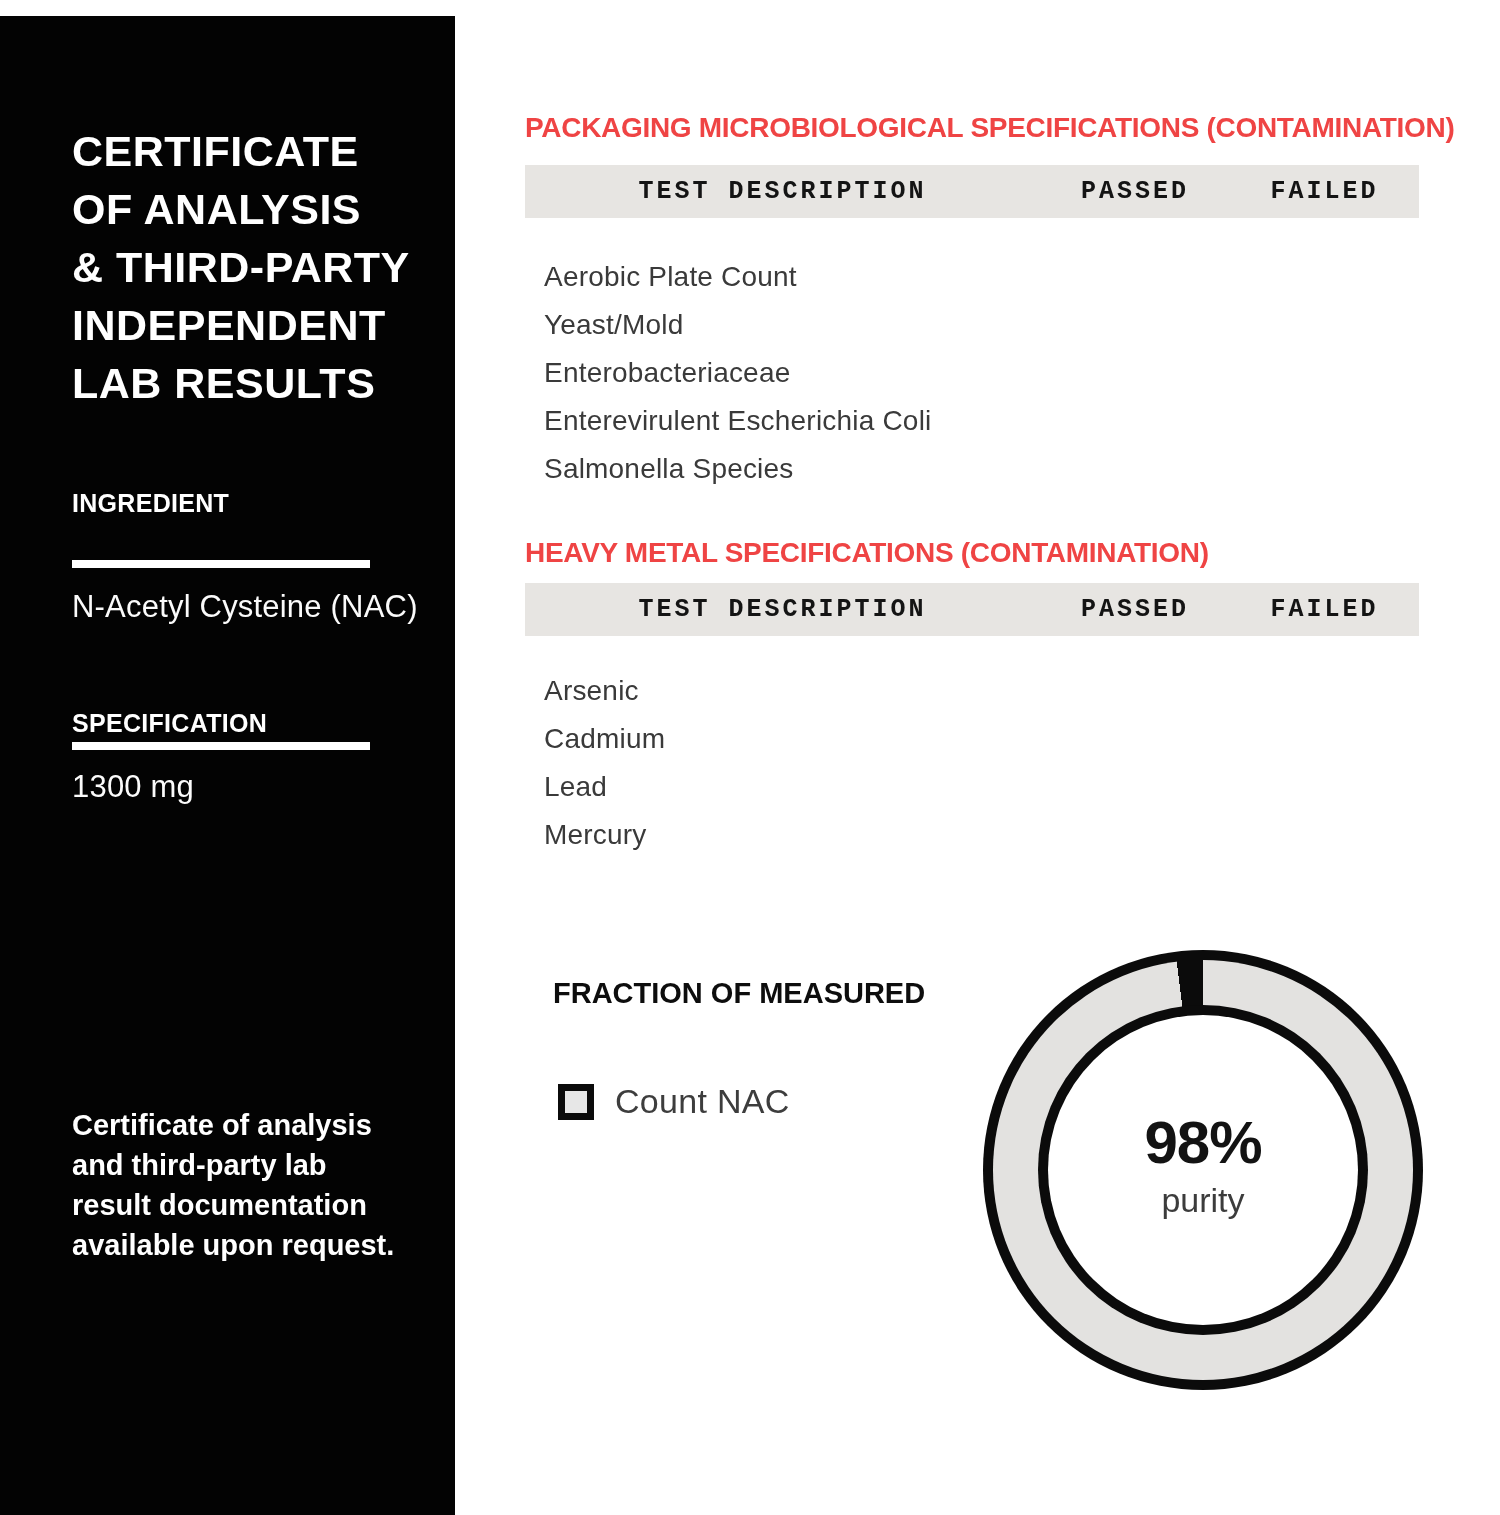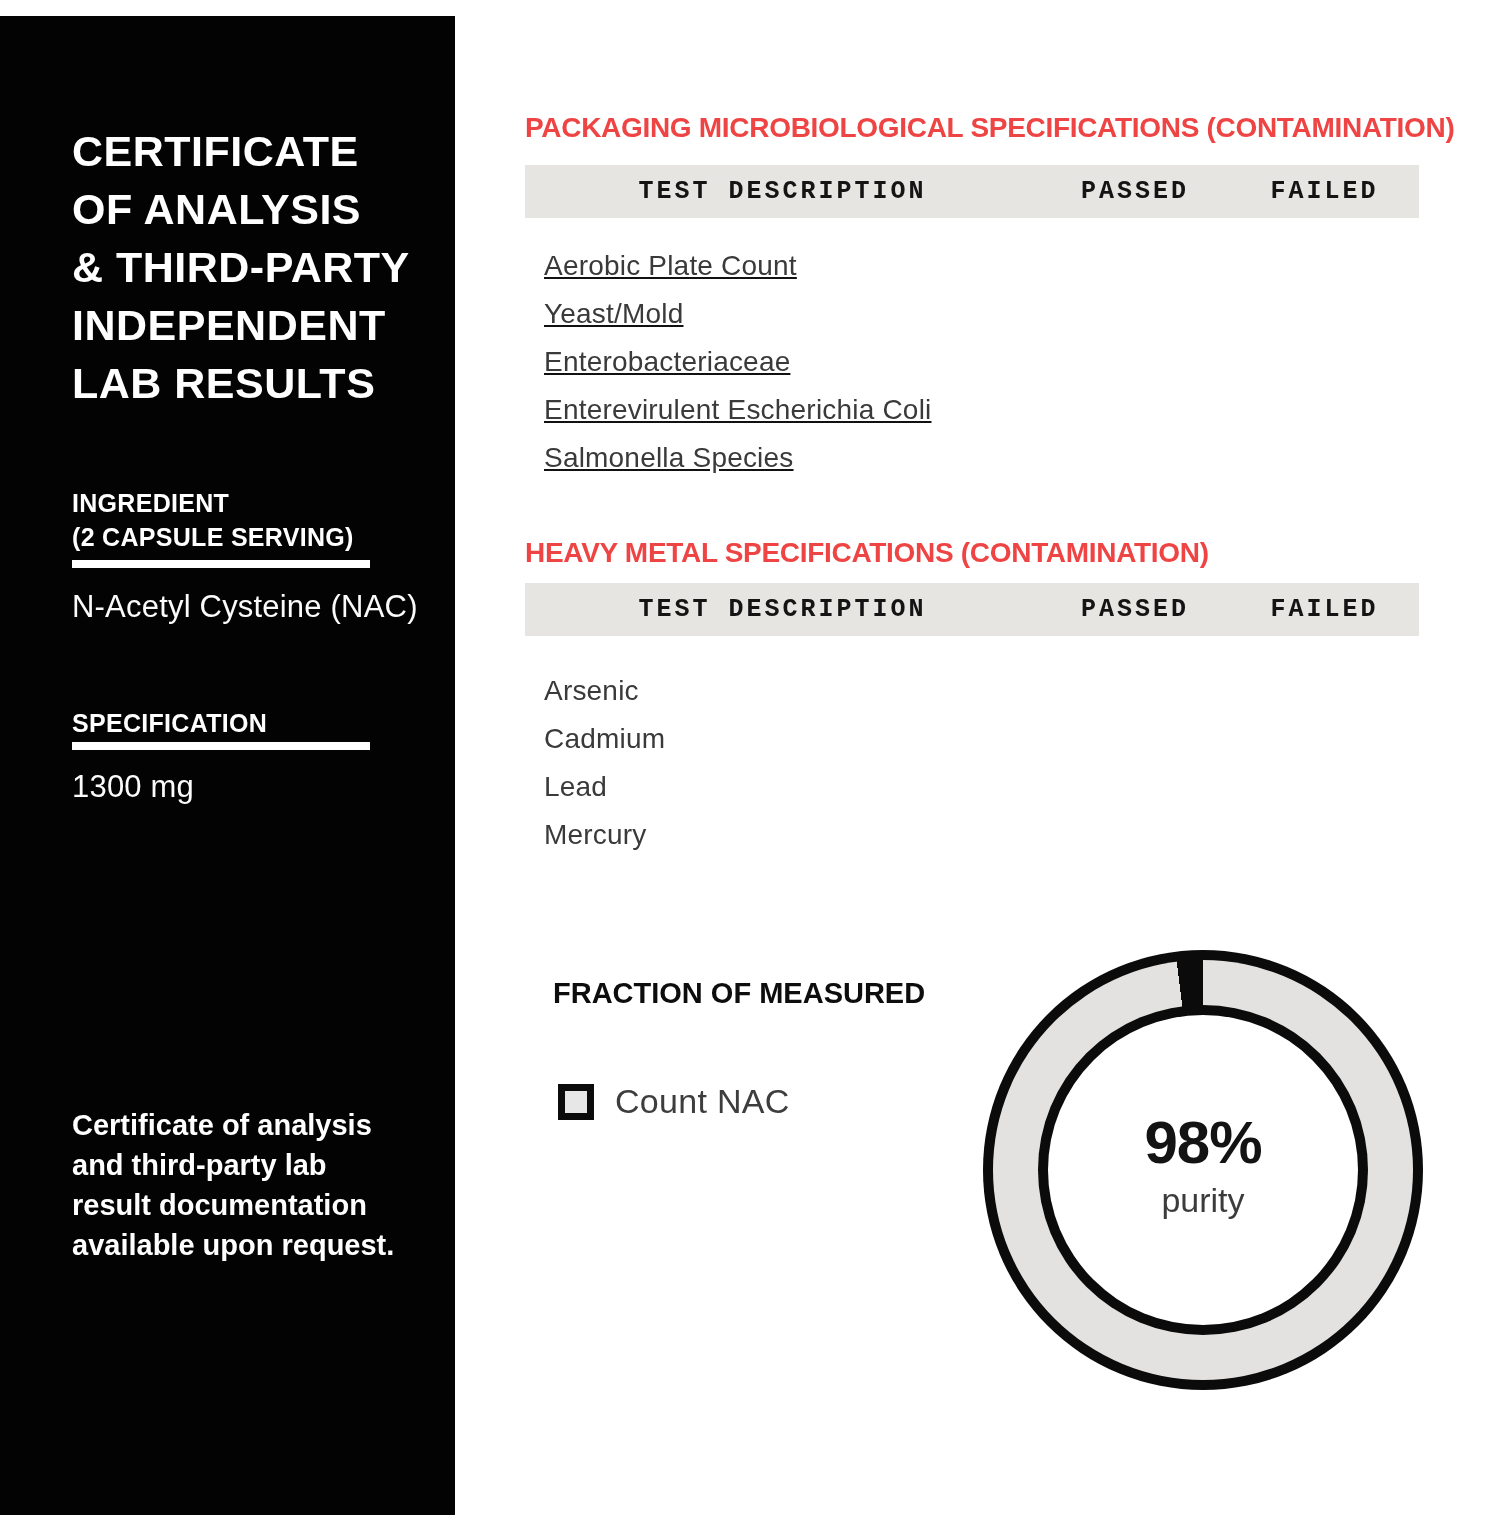--- a/index.html
+++ b/index.html
@@ -62,21 +62,21 @@
     display:grid;
     grid-template-columns:515px 190px 189px;
   }
   .th {
     background:#e7e5e2; height:53px;
     display:flex; align-items:center; justify-content:center;
     font-family:"Liberation Mono", monospace;
     font-weight:bold; font-size:25px; letter-spacing:3px; color:#141414;
     white-space:nowrap;
   }
-  .tbody-1 { margin-top:24px;text-decoration:underline; }
+  .tbody-1 { margin-top:35px; }
   .tbody-2 { margin-top:31px; }
   .trow { height:48px; align-items:center; }
   .td-label {
     padding-left:19px; font-size:28px; color:#3a3a3a; letter-spacing:.2px;
     white-space:nowrap;
   }
   .dot {
     width:16px; height:16px; border-radius:50%;
     background:#0b0b0b; margin:0 auto;
   }
@@ -120,21 +120,20 @@
   <h1 class="sidebar-title">
     <div>CERTIFICATE</div>
     <div>OF ANALYSIS</div>
     <div>&amp; THIRD-PARTY</div>
     <div>INDEPENDENT</div>
     <div>LAB RESULTS</div>
   </h1>
 
   <div class="side-label ing-label">
     <div>INGREDIENT</div>
-    <div>(2 CAPSULE SERVING)</div>
   </div>
   <div class="side-divider div1"></div>
   <div class="side-value ing-value">N-Acetyl Cysteine (NAC)</div>
 
   <div class="side-label spec-label">SPECIFICATION</div>
   <div class="side-divider div2"></div>
   <div class="side-value spec-value">1300 mg</div>
 
   <p class="side-note">Certificate of analysis and third-party lab result documentation available upon request.</p>
 </aside>

